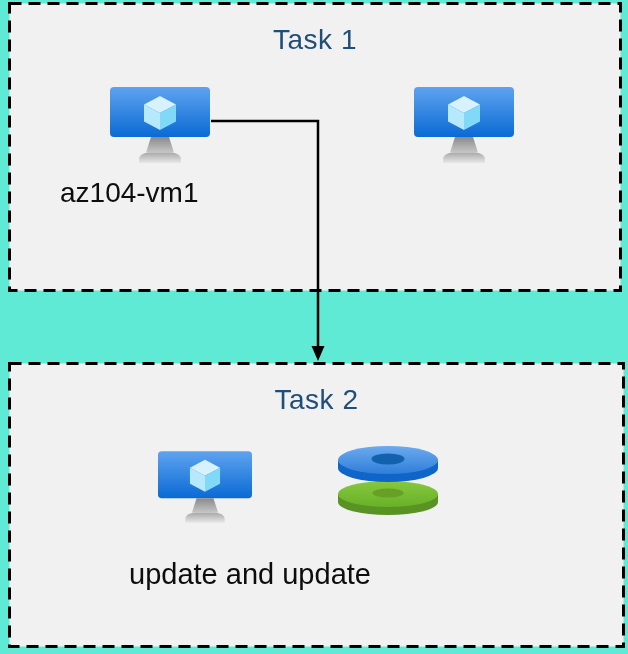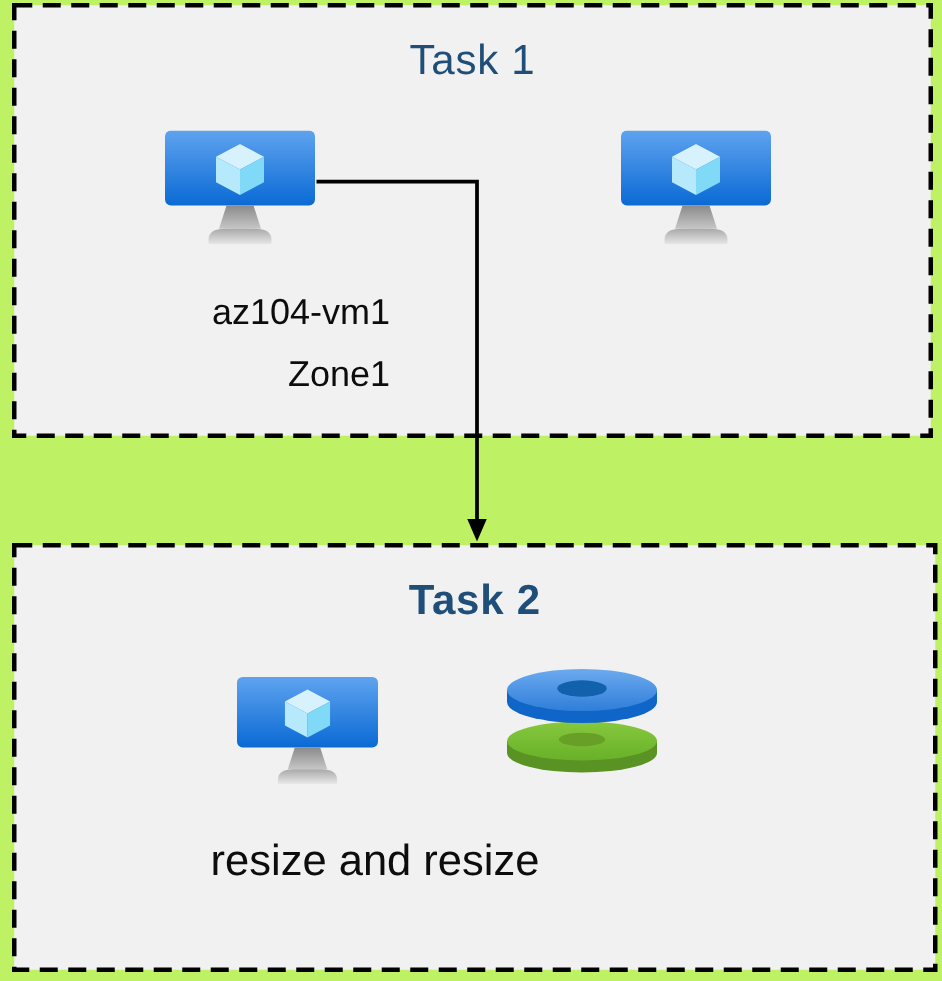--- a/index.html
+++ b/index.html
@@ -1,40 +1,39 @@
 <!DOCTYPE html>
 <html><head>
 <meta charset="utf-8">
 <style>
   html, body { margin: 0; padding: 0; background: #ffffff; }
   .canvas {
     position: relative;
     width: 628px;
     height: 654px;
-    background: #bef264;
+    background: #5eead4;
     font-family: "Liberation Sans", sans-serif;
     overflow: hidden;
   }
   .layer { position: absolute; left: 0; top: 0; }
   .box-title {
     position: absolute;
     text-align: center;
     font-size: 28px;
     line-height: 36px;
     color: #1F4E79;
     letter-spacing: 0.5px;
   }
   .vm-label {
     position: absolute;
     width: 200px;
-    text-align: right;
-    font-size: 24px;
+    text-align: left;
+    font-size: 28px;
     line-height: 41px;
     color: #0d0d0d;
-    margin-top: 16px;
   }
   .caption {
     position: absolute;
     width: 300px;
     text-align: center;
     font-size: 29px;
     line-height: 40px;
     color: #0d0d0d;
   }
   .icon { position: absolute; }
@@ -102,29 +101,28 @@
 
   <svg class="icon" style="left:110px; top:87px;" width="100" height="76">
     <use href="#vm-icon" width="100" height="76"></use>
   </svg>
   <svg class="icon" style="left:414px; top:87px;" width="100" height="76">
     <use href="#vm-icon" width="100" height="76"></use>
   </svg>
 
   <div class="vm-label" style="left:60px; top:172px;">
     <div>az104-vm1</div>
-    <div>Zone1</div>
   </div>
   <div class="vm-label" style="left:364px; top:172px;">
   </div>
 
-  <div class="box-title" style="left:8px; top:382px; width:617px;font-weight:bold;">Task 2</div>
+  <div class="box-title" style="left:8px; top:382px; width:617px;">Task 2</div>
 
   <svg class="icon" style="left:158px; top:451px;" width="94" height="72">
     <use href="#vm-icon" width="94" height="72"></use>
   </svg>
   <svg class="icon" style="left:338px; top:446px;" width="100" height="70">
     <use href="#disks-icon" width="100" height="70"></use>
   </svg>
 
-  <div class="caption" style="left:100px; top:554px;">resize and resize</div>
+  <div class="caption" style="left:100px; top:554px;">update and update</div>
 
 </div>
 
 </body></html>

